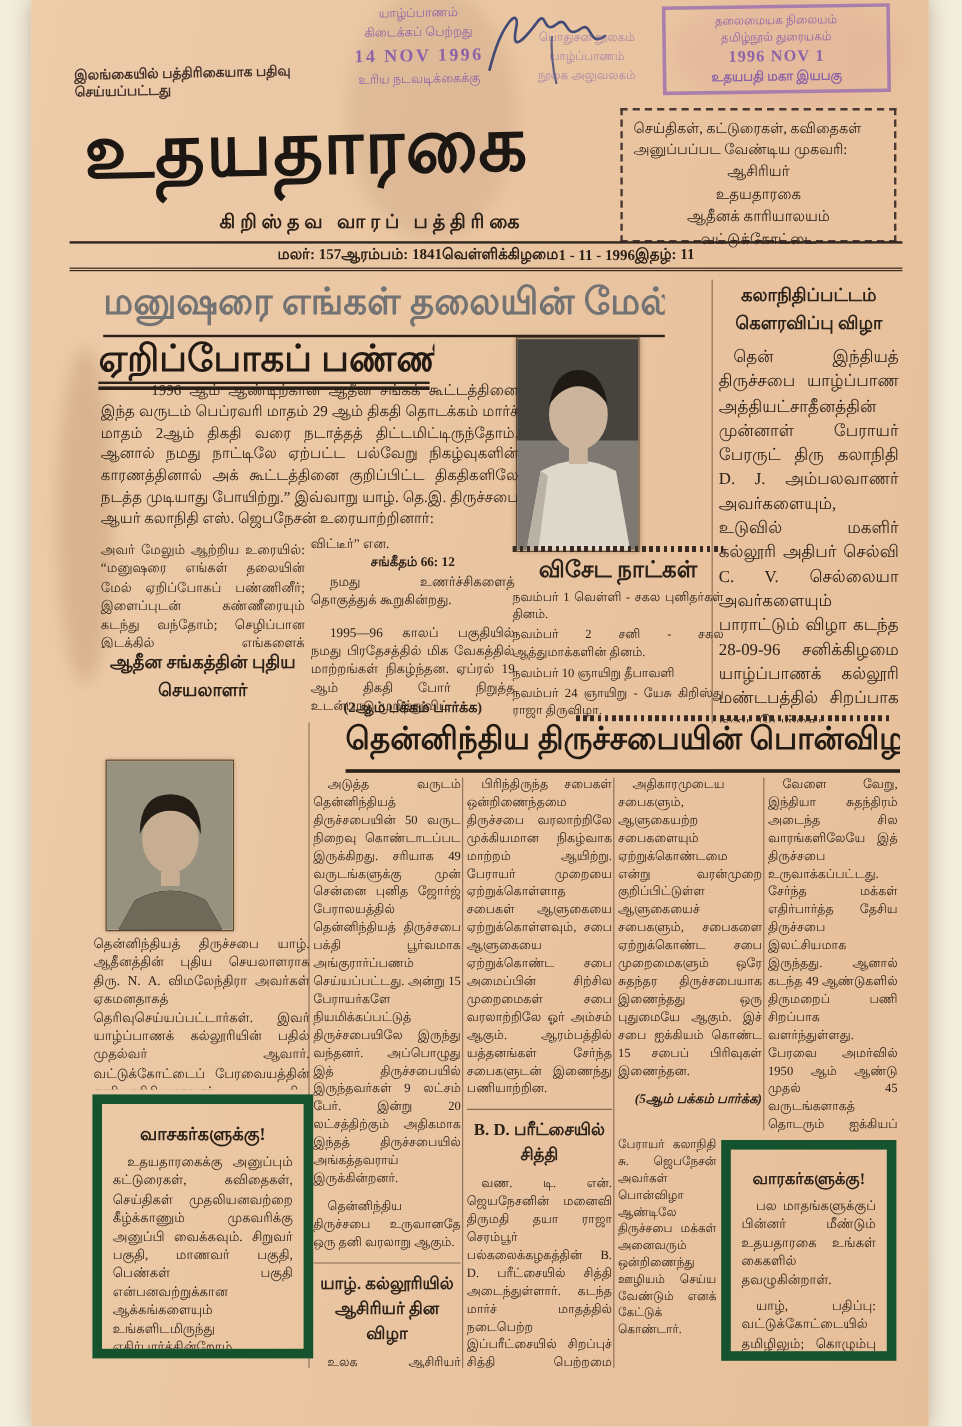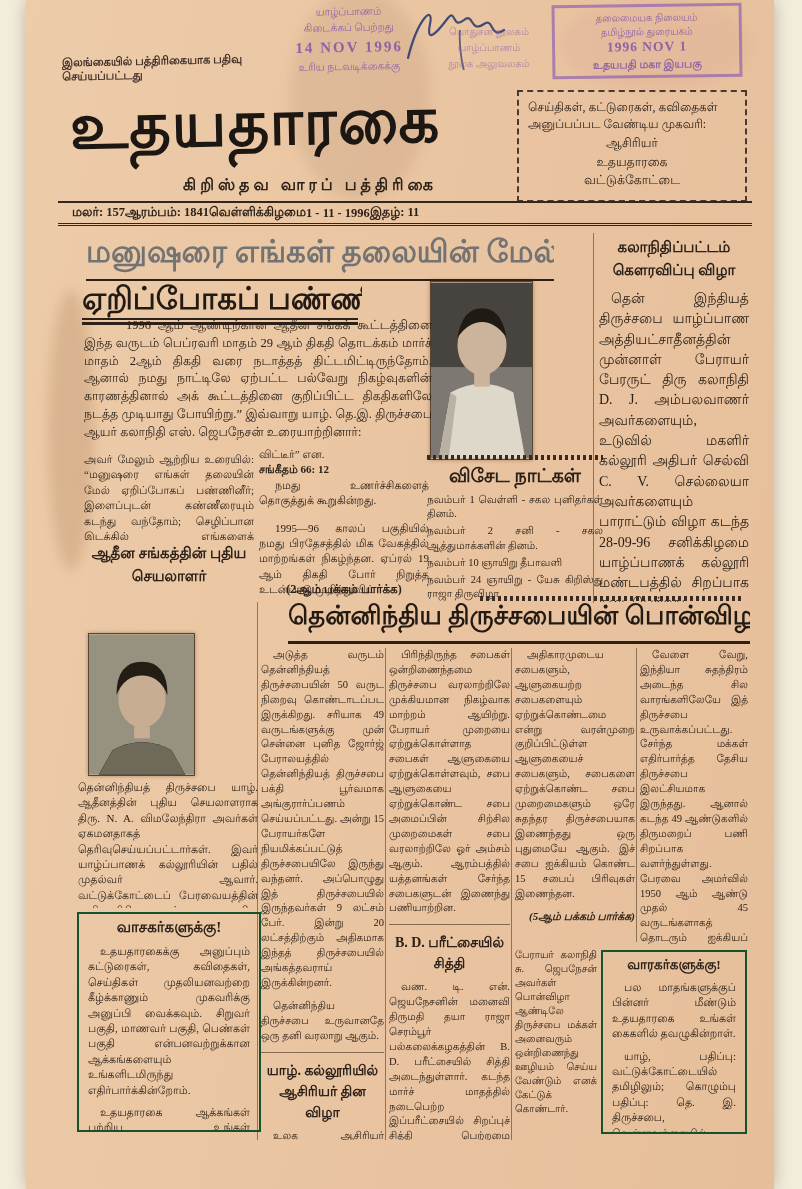--- a/index.html
+++ b/index.html
@@ -16,21 +16,21 @@
   }
   .stain { position:absolute; border-radius:50%; filter: blur(6px); }
   .st1 { left:48px; top:290px; width:46px; height:280px; background:rgba(150,100,60,.22); }
   .st2 { left:290px; top:-10px; width:140px; height:210px; background:rgba(120,80,50,.10); }
   .st3 { left:560px; top:0px; width:190px; height:90px; background:rgba(205,130,140,.12); }
 
   .abs { position:absolute; }
   .tam { font-family:"Liberation Serif", serif; }
   .body-txt { font-size:11px; line-height:1.4; text-align:justify; overflow:hidden; }
   .indent { text-indent:16px; }
-  .center { }
+  .center { text-align:center; }
   .bold { font-weight:bold; }
 
   
   .reg-note { left:62px; top:54px; width:240px; font-size:11.5px; font-weight:bold; color:#42302a; transform:rotate(-1.2deg); }
   .stamp { color:#8d63a8; }
   .received-stamp { left:278px; top:4px; width:142px; text-align:center; transform:rotate(-1deg); }
   .received-stamp .s-line { font-size:10.5px; line-height:1.5; }
   .received-stamp .s-date { font-size:15px; font-weight:bold; letter-spacing:2px; margin:3px 0; }
   .library-stamp { left:424px; top:24px; width:130px; text-align:center; opacity:.65; }
   .library-stamp .s-line { font-size:10px; line-height:1.6; }
@@ -47,21 +47,21 @@
   .mast-title { left:70px; top:86px; width:460px; font-size:64px; font-weight:900; color:#1c1712;
     letter-spacing:1px; transform:rotate(-1.1deg); white-space:nowrap; overflow:hidden; }
   .mast-sub { left:140px; top:176px; width:340px; text-align:center; font-size:16px; font-weight:bold; letter-spacing:4px; }
   .addr-box { left:517px; top:90px; width:230px; height:112px; border:2px dashed #4a3832; padding:7px 9px; }
   .addr-box .a-intro { font-size:12px; line-height:1.45; }
   .addr-box .a-line { font-size:12.5px; line-height:1.5; text-align:center; }
 
   
   .dateline { left:58px; top:201px; width:694px; height:25px;
     border-top:2px solid #33261c; border-bottom:3px double #33261c;
-    display:flex; align-items:center; justify-content:flex-start;
+    display:flex; align-items:center; justify-content:center;
     padding:0 14px; font-size:12.5px; font-weight:bold; }
 
   
   .hl1a { left:86px; top:234px; width:468px; font-size:31px; font-weight:bold; color:#737373;
     border-bottom:2px solid #2b2118; padding-bottom:5px; white-space:nowrap; overflow:hidden; }
   .hl1b { left:82px; top:281px; width:280px; font-size:31px; font-weight:bold; color:#221a13; white-space:nowrap; overflow:hidden; }
   .hl1-rule1 { left:82px; top:318px; width:276px; height:2px; background:#2b2118; }
   .hl1-rule2 { left:82px; top:322px; width:276px; height:3px; background:#2b2118; }
   .lead-p1 { left:84px; top:317px; width:348px; height:136px; font-size:12.5px; line-height:1.42; text-align:justify; overflow:hidden; text-indent:42px; }
   .lead-colA { left:84px; top:452px; width:170px; height:88px; }
@@ -94,21 +94,21 @@
   .ncol-h { font-size:14px; font-weight:bold; text-align:center; line-height:1.5; margin:8px 0 6px;
     border-top:1px solid rgba(50,35,20,.55); padding-top:7px; }
   .col1 { left:261px; width:123px; }
   .col2 { left:389px; width:121px; }
   .col3 { left:515px; width:120px; height:292px; }
   .col3-note { text-align:right; font-weight:bold; font-size:11px;font-style:italic; }
   .col3-cont { left:515px; top:948px; width:82px; height:190px; font-size:10px; line-height:1.4; text-align:justify; overflow:hidden; }
   .col4 { left:640px; width:108px; height:296px; }
 
   
-  .nbox { position:absolute; border:2px solid #14532d; padding:5px 9px; overflow:hidden; }
+  .nbox { position:absolute; border:8px solid #14532d; padding:17px 9px; overflow:hidden; }
   .reader-box { left:77px; top:912px; width:184px; height:220px; }
   .sub-box { left:601px; top:950px; width:146px; height:184px; }
   .nbox .b-head { text-align:center; font-weight:bold; font-size:15px; margin-bottom:6px; }
   .sub-box .b-head { font-size:13.5px; }
   .nbox p { font-size:11px; line-height:1.4; text-align:justify; text-indent:12px; margin-bottom:7px; }
 </style>
 </head>
 <body>
 
 <div class="canvas">
@@ -145,20 +145,21 @@
   </div>
 
   <div class="abs mast-title tam">உதயதாரகை</div>
   <div class="abs mast-sub tam">கிறிஸ்தவ வாரப் பத்திரிகை</div>
 
   <div class="abs addr-box">
     <div class="a-intro">செய்திகள், கட்டுரைகள், கவிதைகள்</div>
     <div class="a-intro">அனுப்பப்பட வேண்டிய முகவரி:</div>
     <div class="a-line">ஆசிரியர்</div>
     <div class="a-line">உதயதாரகை</div>
+    <div class="a-line">ஆதீனக் காரியாலயம்</div>
     <div class="a-line">வட்டுக்கோட்டை</div>
   </div>
 
   <div class="abs dateline">
     <span>மலர்: 157</span>
     <span>ஆரம்பம்: 1841</span>
     <span>வெள்ளிக்கிழமை</span>
     <span>1 - 11 - 1996</span>
     <span>இதழ்: 11</span>
   </div>

